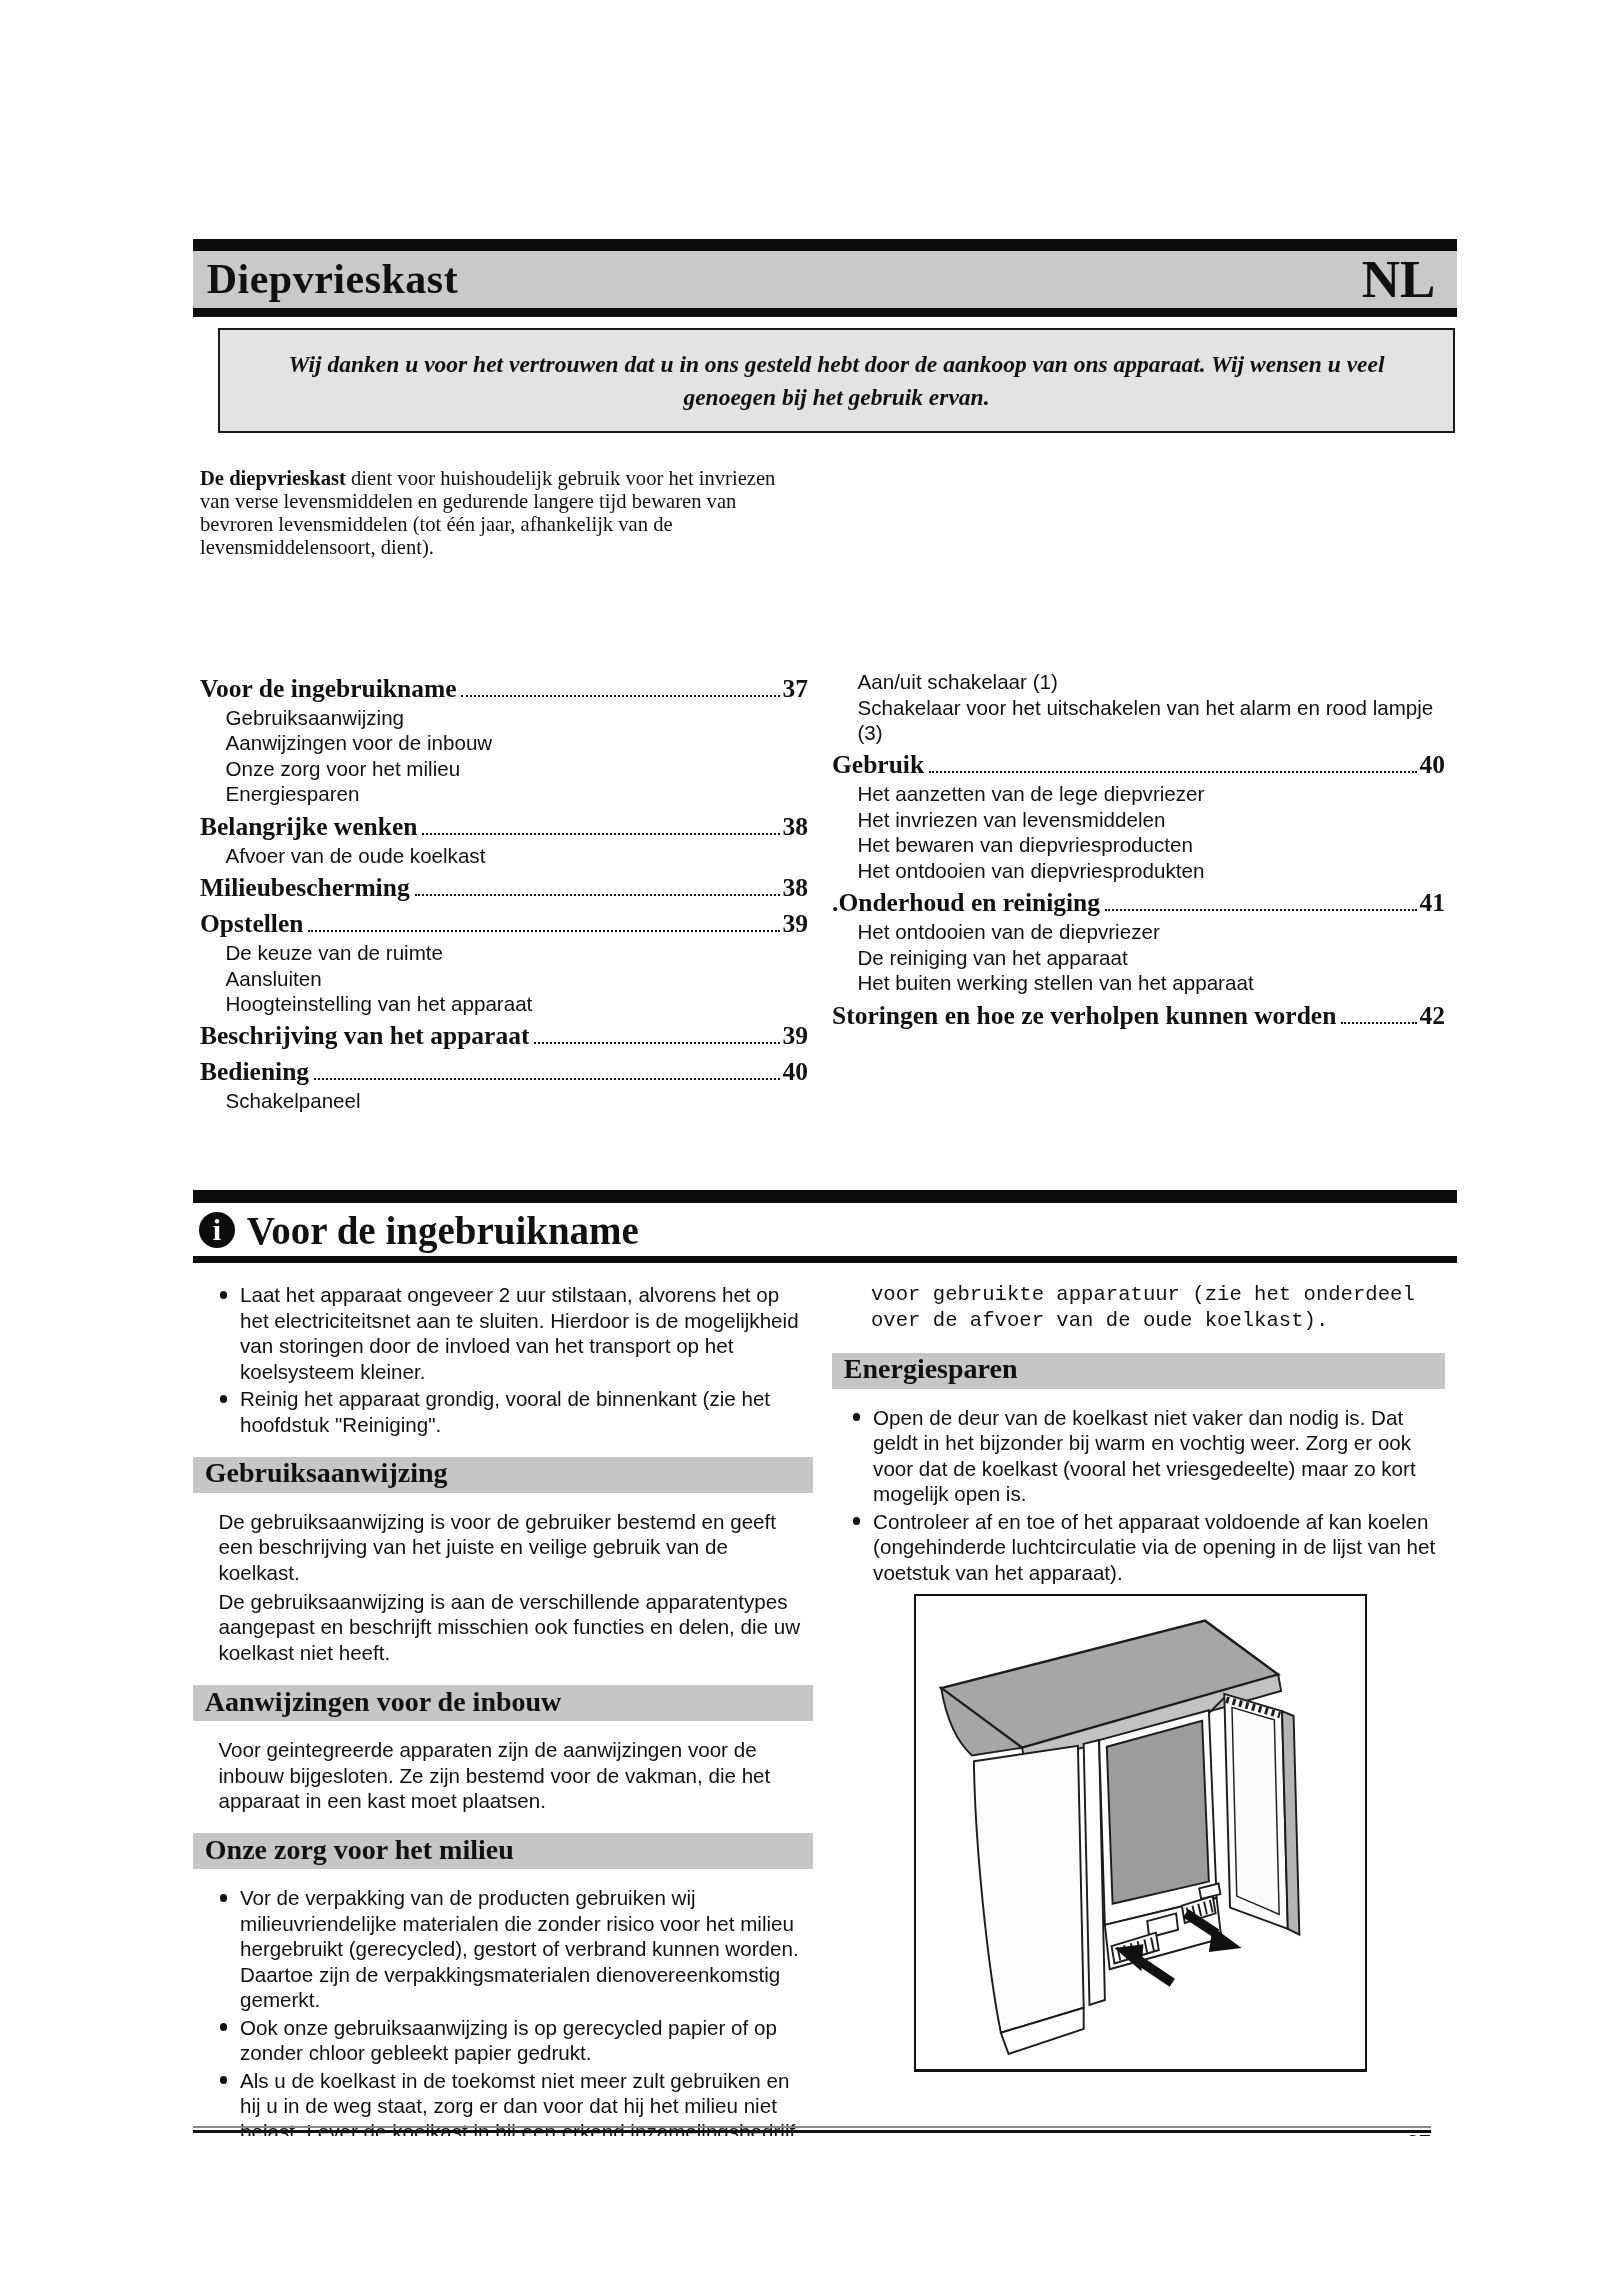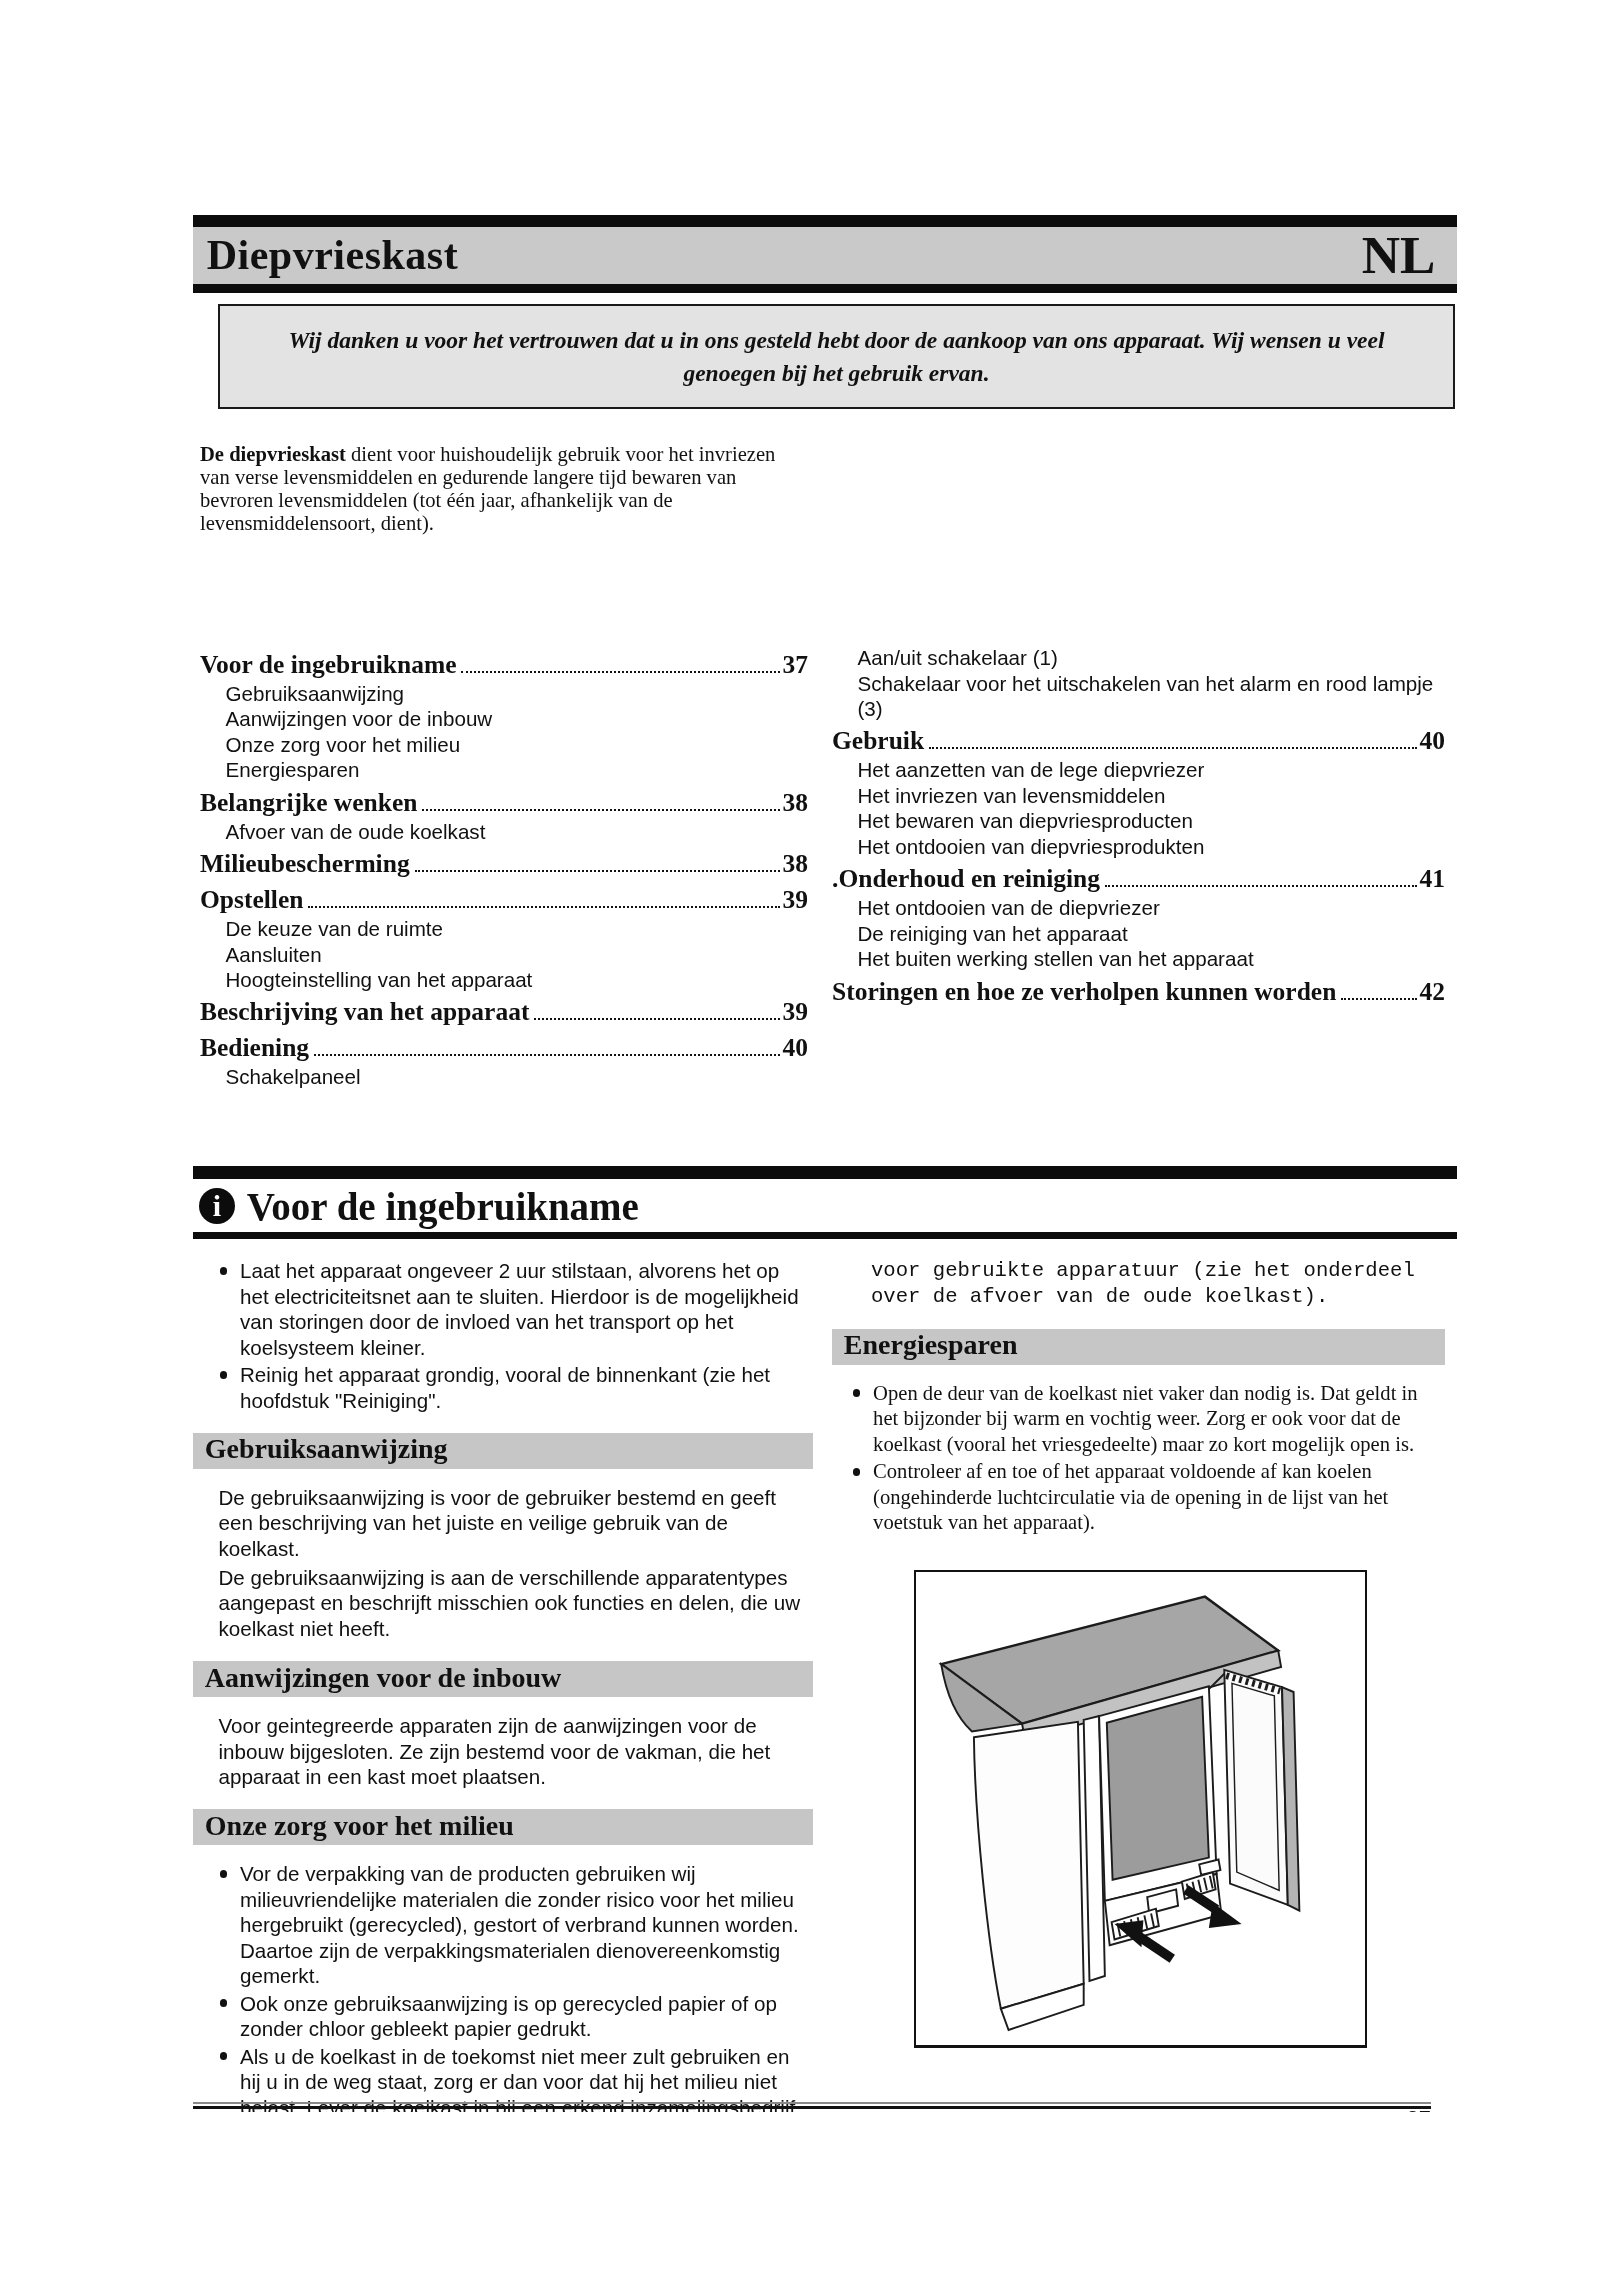--- a/index.html
+++ b/index.html
@@ -1,18 +1,18 @@
 <!DOCTYPE html>
 <html><head>
 <meta charset="utf-8">
 <style>
   html,body{margin:0;padding:0;background:#ffffff;}
   .page{
     position:relative;width:1621px;height:2112px;background:#fff;overflow:hidden;
-    font-family:"Liberation Sans","DejaVu Sans",sans-serif;color:#111;
+    font-family:"Liberation Sans","DejaVu Sans",sans-serif;color:#111;margin-top:24px;
   }
 
   
   .header-band{position:absolute;left:193px;top:215px;width:1264px;}
   .header-band .bar-top{height:11.8px;background:#0c0c0c;}
   .header-band .band{height:57px;background:#c9c9c9;display:flex;align-items:center;justify-content:space-between;padding:0 21.6px 0 13.7px;box-sizing:border-box;}
   .header-band .band .title{font-family:"Liberation Serif","DejaVu Serif",serif;font-weight:bold;font-size:42px;letter-spacing:0.5px;}
   .header-band .band .lang{font-family:Liberation Serif, serif;font-weight:bold;font-size:53px;}
   .header-band .bar-bottom{height:8.8px;background:#0c0c0c;}
 
@@ -48,21 +48,21 @@
   }
   .section-header .title{font-family:"Liberation Serif","DejaVu Serif",serif;font-weight:bold;font-size:39px;}
   .section-header .bar-bottom{height:6.9px;background:#0c0c0c;}
 
   
   .body-col{position:absolute;top:1258px;font-size:20.6px;line-height:25.5px;}
   .body-col.left{left:193px;width:620px;}
   .body-col.right{left:832px;width:613px;}
   .bullet{display:flex;padding-left:26.5px;margin-bottom:2px;}
   .bullet .dot{width:7.8px;height:7.8px;border-radius:50%;background:#111;flex:none;margin:8.8px 12.7px 0 0;}
-  .body-col.right .bullet{padding-left:20.6px;font-family:Liberation Serif, serif;}
+  .body-col.right .bullet{padding-left:20.6px;}
   .subhead{
     background:#c6c6c6;font-family:"Liberation Serif","DejaVu Serif",serif;font-weight:bold;font-size:28px;
     padding:3.9px 5.9px 6.9px 11.8px;margin:19.6px 0 15.7px 0;
   }
   .para{padding-left:25.5px;margin-bottom:3.9px;}
   .body-col.right .cont{padding-left:39px;font-family:Liberation Mono, monospace;}
 
   
   .figure-box{
     position:absolute;left:914px;top:1570px;width:453px;height:478px;box-sizing:border-box;

